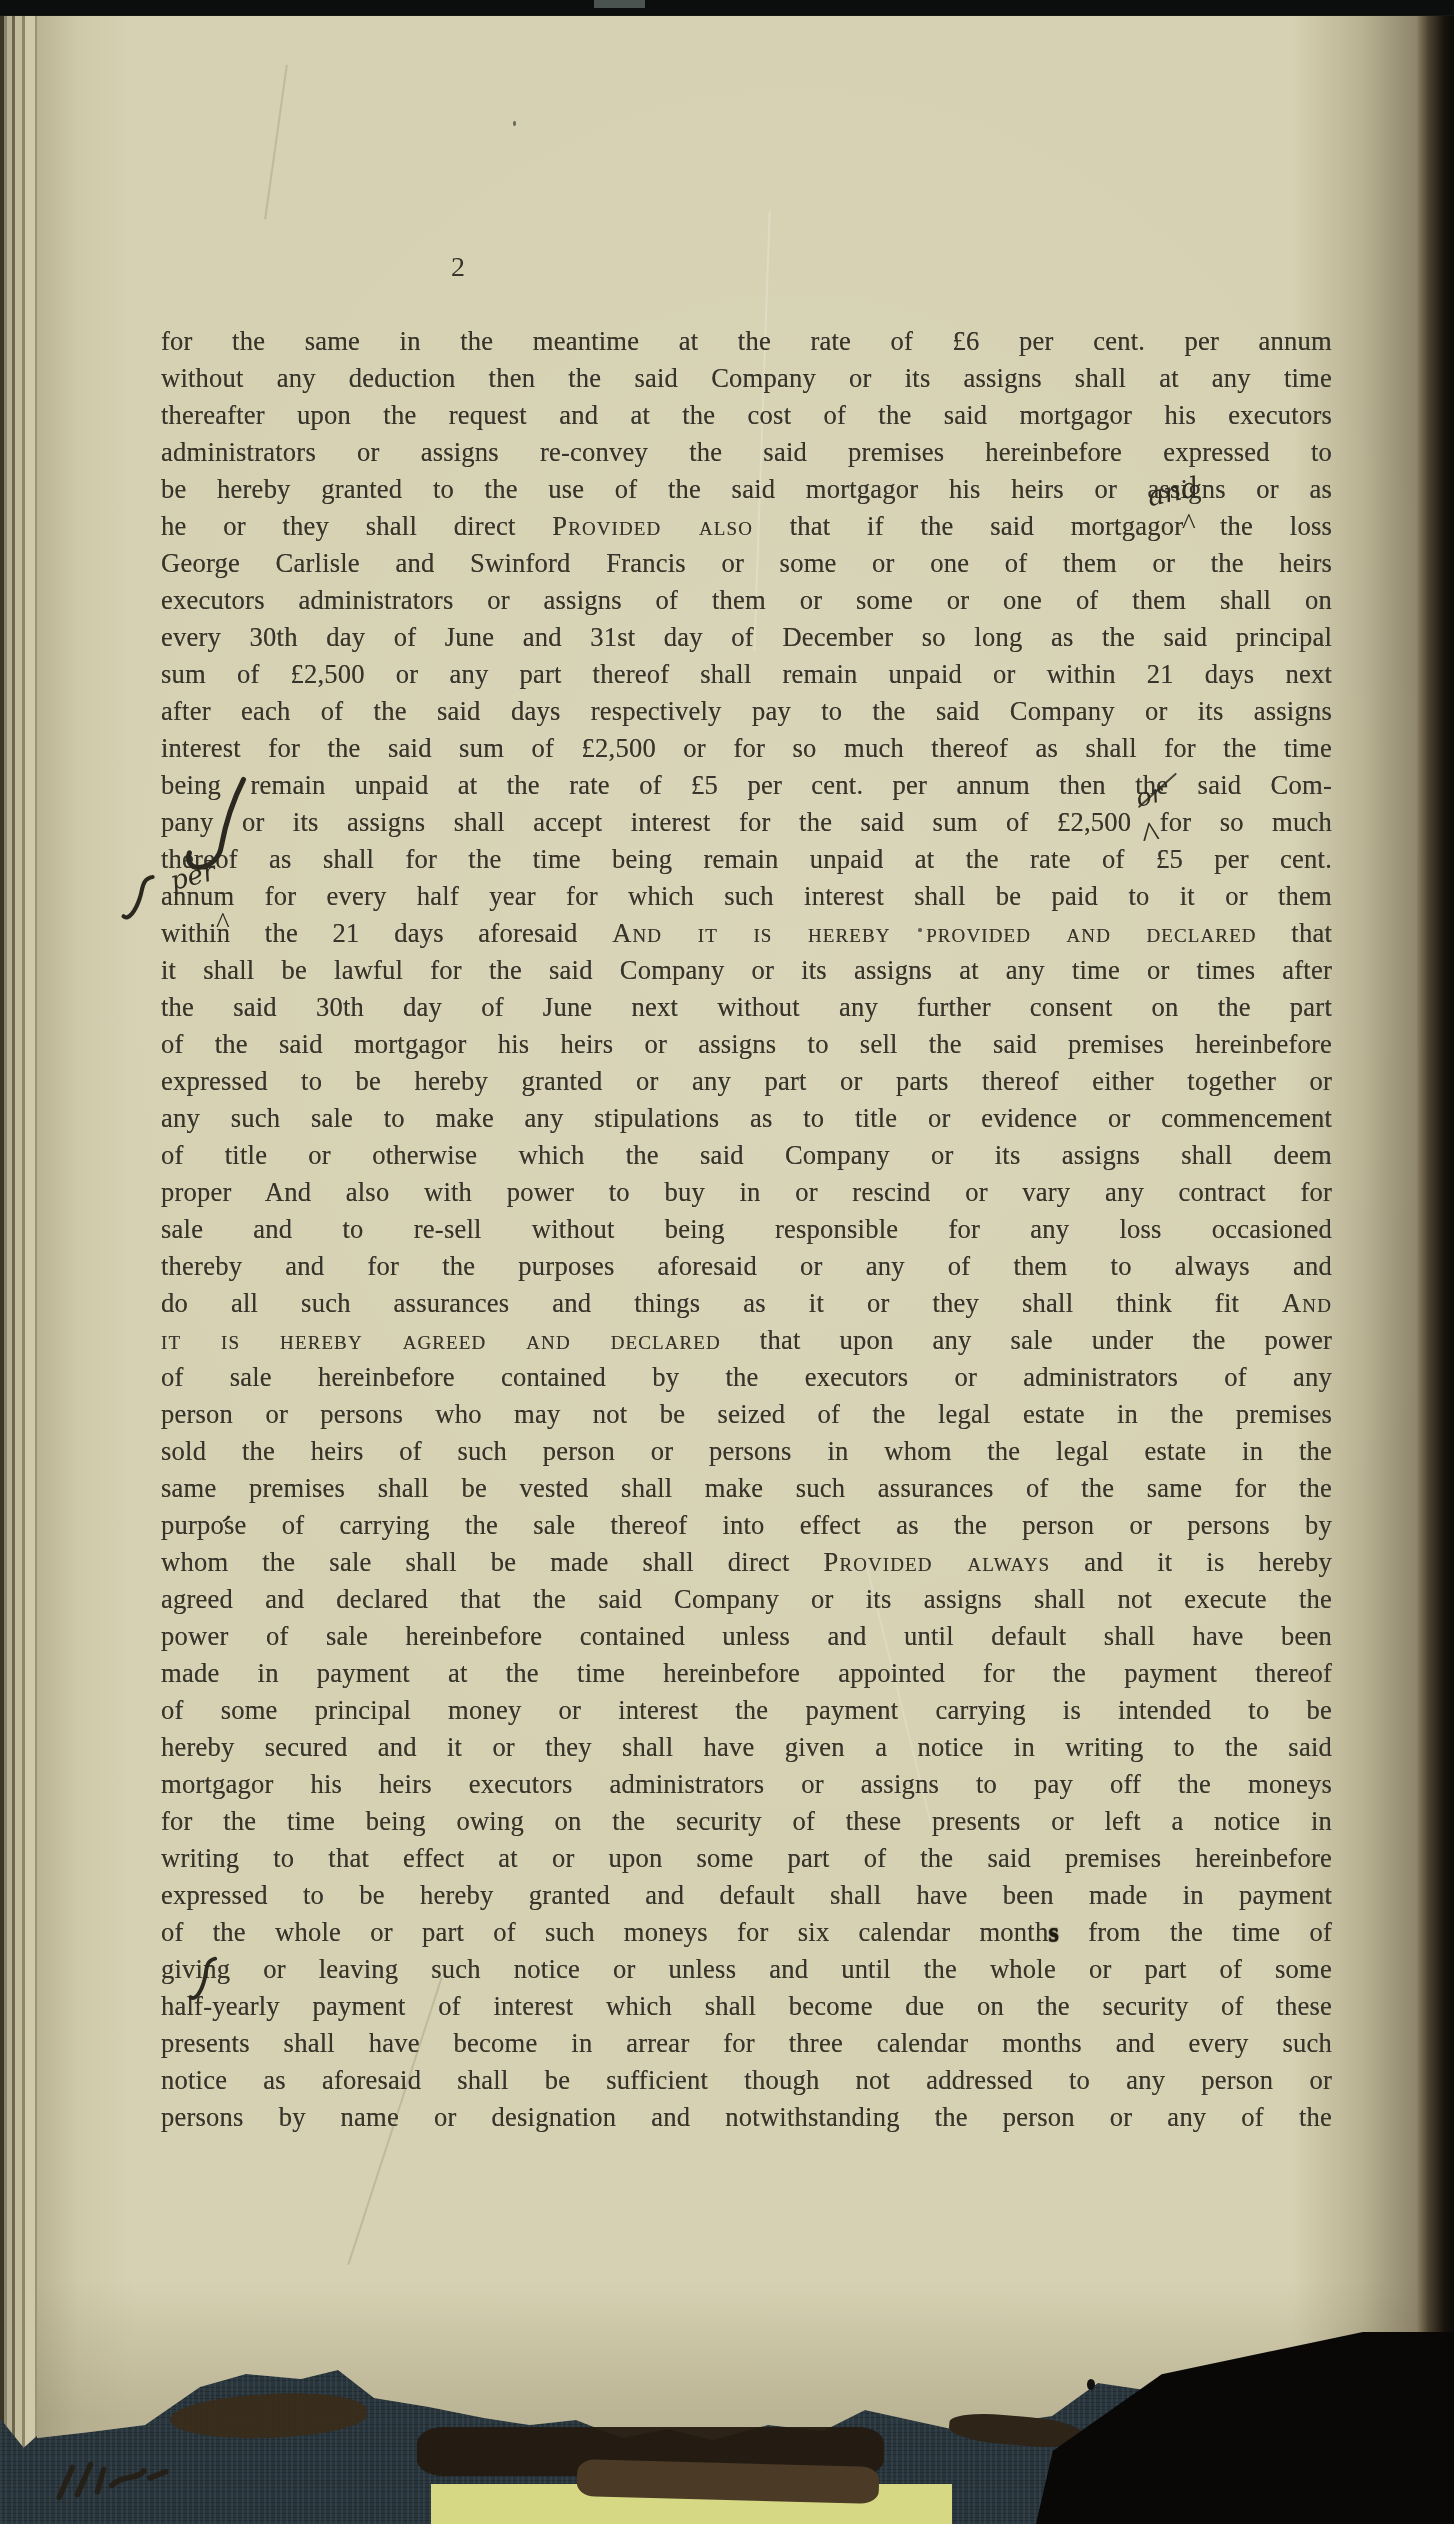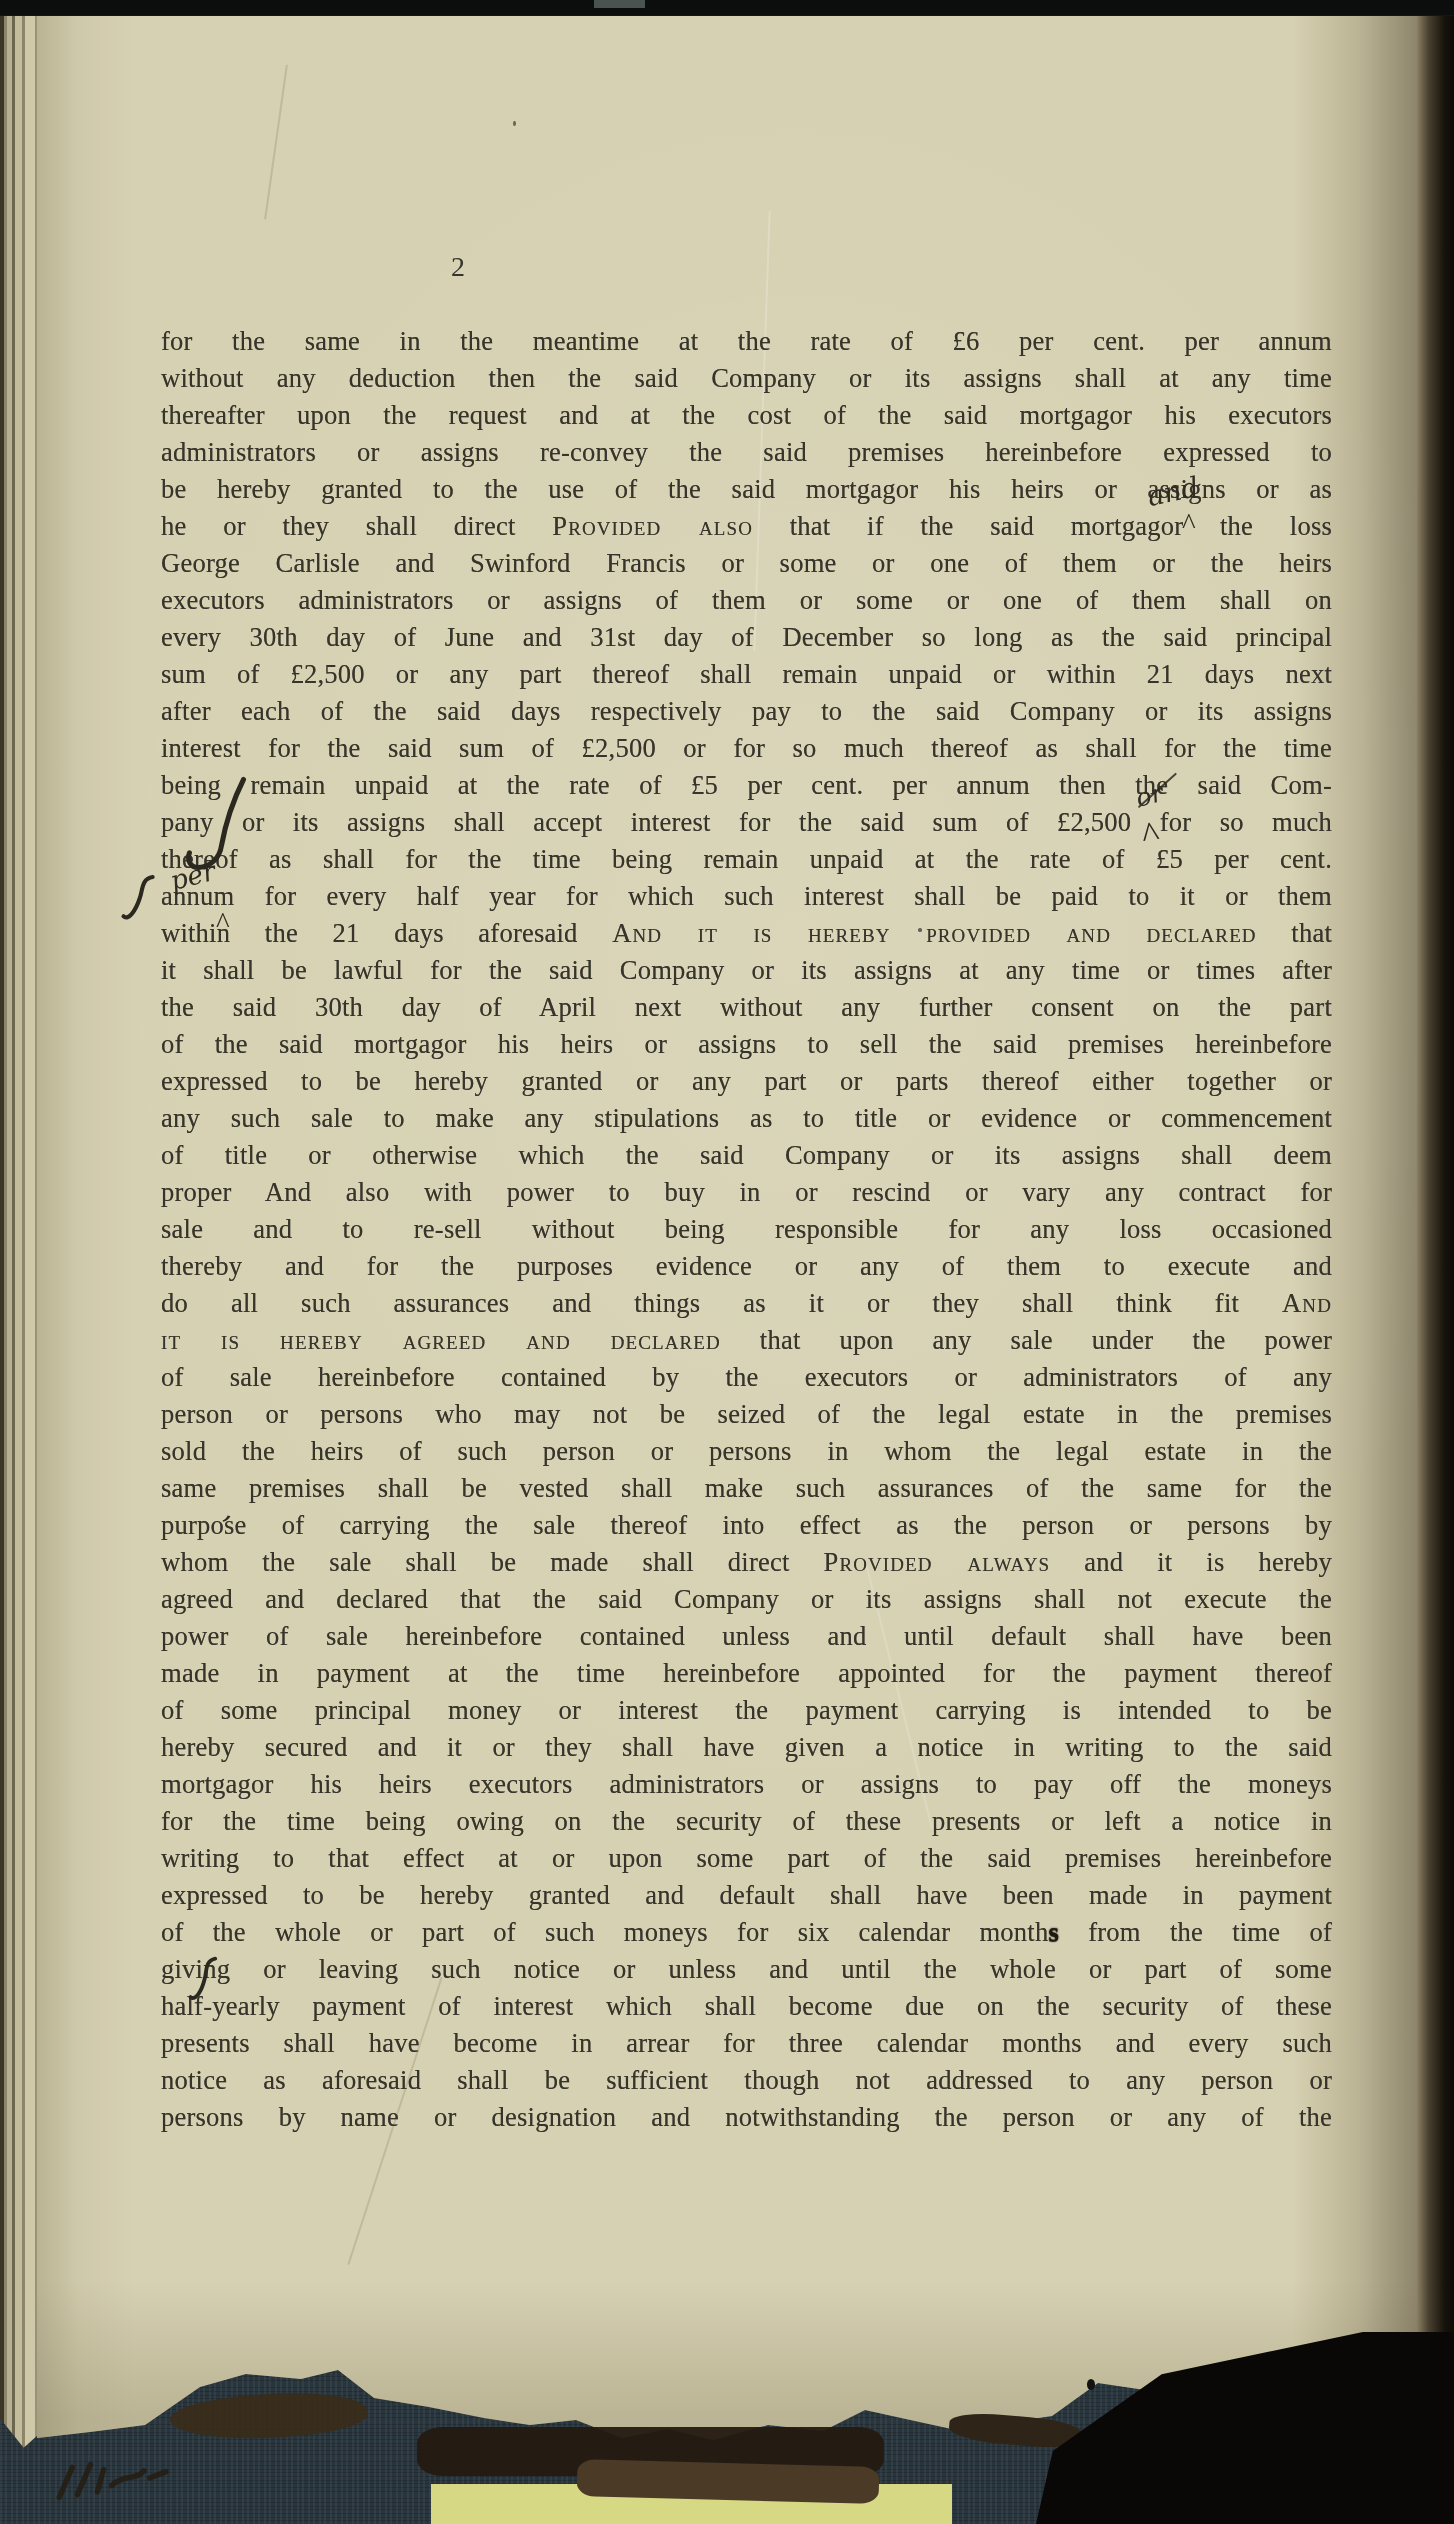--- a/index.html
+++ b/index.html
@@ -105,28 +105,28 @@
       <div class="tl"><span>every 30th day of June and 31st day of December so long as the said principal</span></div>
       <div class="tl"><span>sum of £2,500 or any part thereof shall remain unpaid or within 21 days next</span></div>
       <div class="tl"><span>after each of the said days respectively pay to the said Company or its assigns</span></div>
       <div class="tl"><span>interest for the said sum of £2,500 or for so much thereof as shall for the time</span></div>
       <div class="tl"><span>being remain unpaid at the rate of £5 per cent. per annum then the said Com-</span></div>
       <div class="tl"><span>pany or its assigns shall accept interest for the said sum of £2,500  for so much</span></div>
       <div class="tl"><span>thereof as shall for the time being remain unpaid at the rate of £5 per cent.</span></div>
       <div class="tl"><span>annum for every half year for which such interest shall be paid to it or them</span></div>
       <div class="tl"><span>within the 21 days aforesaid </span><span class="sc">And it is hereby provided and declared</span><span> that</span></div>
       <div class="tl"><span>it shall be lawful for the said Company or its assigns at any time or times after</span></div>
-      <div class="tl"><span>the said 30th day of April next without any further consent on the part</span></div>
+      <div class="tl"><span>the said 30th day of June next without any further consent on the part</span></div>
       <div class="tl"><span>of the said mortgagor his heirs or assigns to sell the said premises hereinbefore</span></div>
       <div class="tl"><span>expressed to be hereby granted or any part or parts thereof either together or</span></div>
       <div class="tl"><span>any such sale to make any stipulations as to title or evidence or commencement</span></div>
       <div class="tl"><span>of title or otherwise which the said Company or its assigns shall deem</span></div>
       <div class="tl"><span>proper And also with power to buy in or rescind or vary any contract for</span></div>
       <div class="tl"><span>sale and to re-sell without being responsible for any loss occasioned</span></div>
-      <div class="tl"><span>thereby and for the purposes evidence or any of them to execute and</span></div>
+      <div class="tl"><span>thereby and for the purposes aforesaid or any of them to always and</span></div>
       <div class="tl"><span>do all such assurances and things as it or they shall think fit </span><span class="sc">And</span></div>
       <div class="tl"><span class="sc">it is hereby agreed and declared</span><span> that upon any sale under the power</span></div>
       <div class="tl"><span>of sale hereinbefore contained by the executors or administrators of any</span></div>
       <div class="tl"><span>person or persons who may not be seized of the legal estate in the premises</span></div>
       <div class="tl"><span>sold the heirs of such person or persons in whom the legal estate in the</span></div>
       <div class="tl"><span>same premises shall be vested shall make such assurances of the same for the</span></div>
       <div class="tl"><span>purpose of carrying the sale thereof into effect as the person or persons by</span></div>
       <div class="tl"><span>whom the sale shall be made shall direct </span><span class="sc">Provided always</span><span> and it is hereby</span></div>
       <div class="tl"><span>agreed and declared that the said Company or its assigns shall not execute the</span></div>
       <div class="tl"><span>power of sale hereinbefore contained unless and until default shall have been</span></div>

